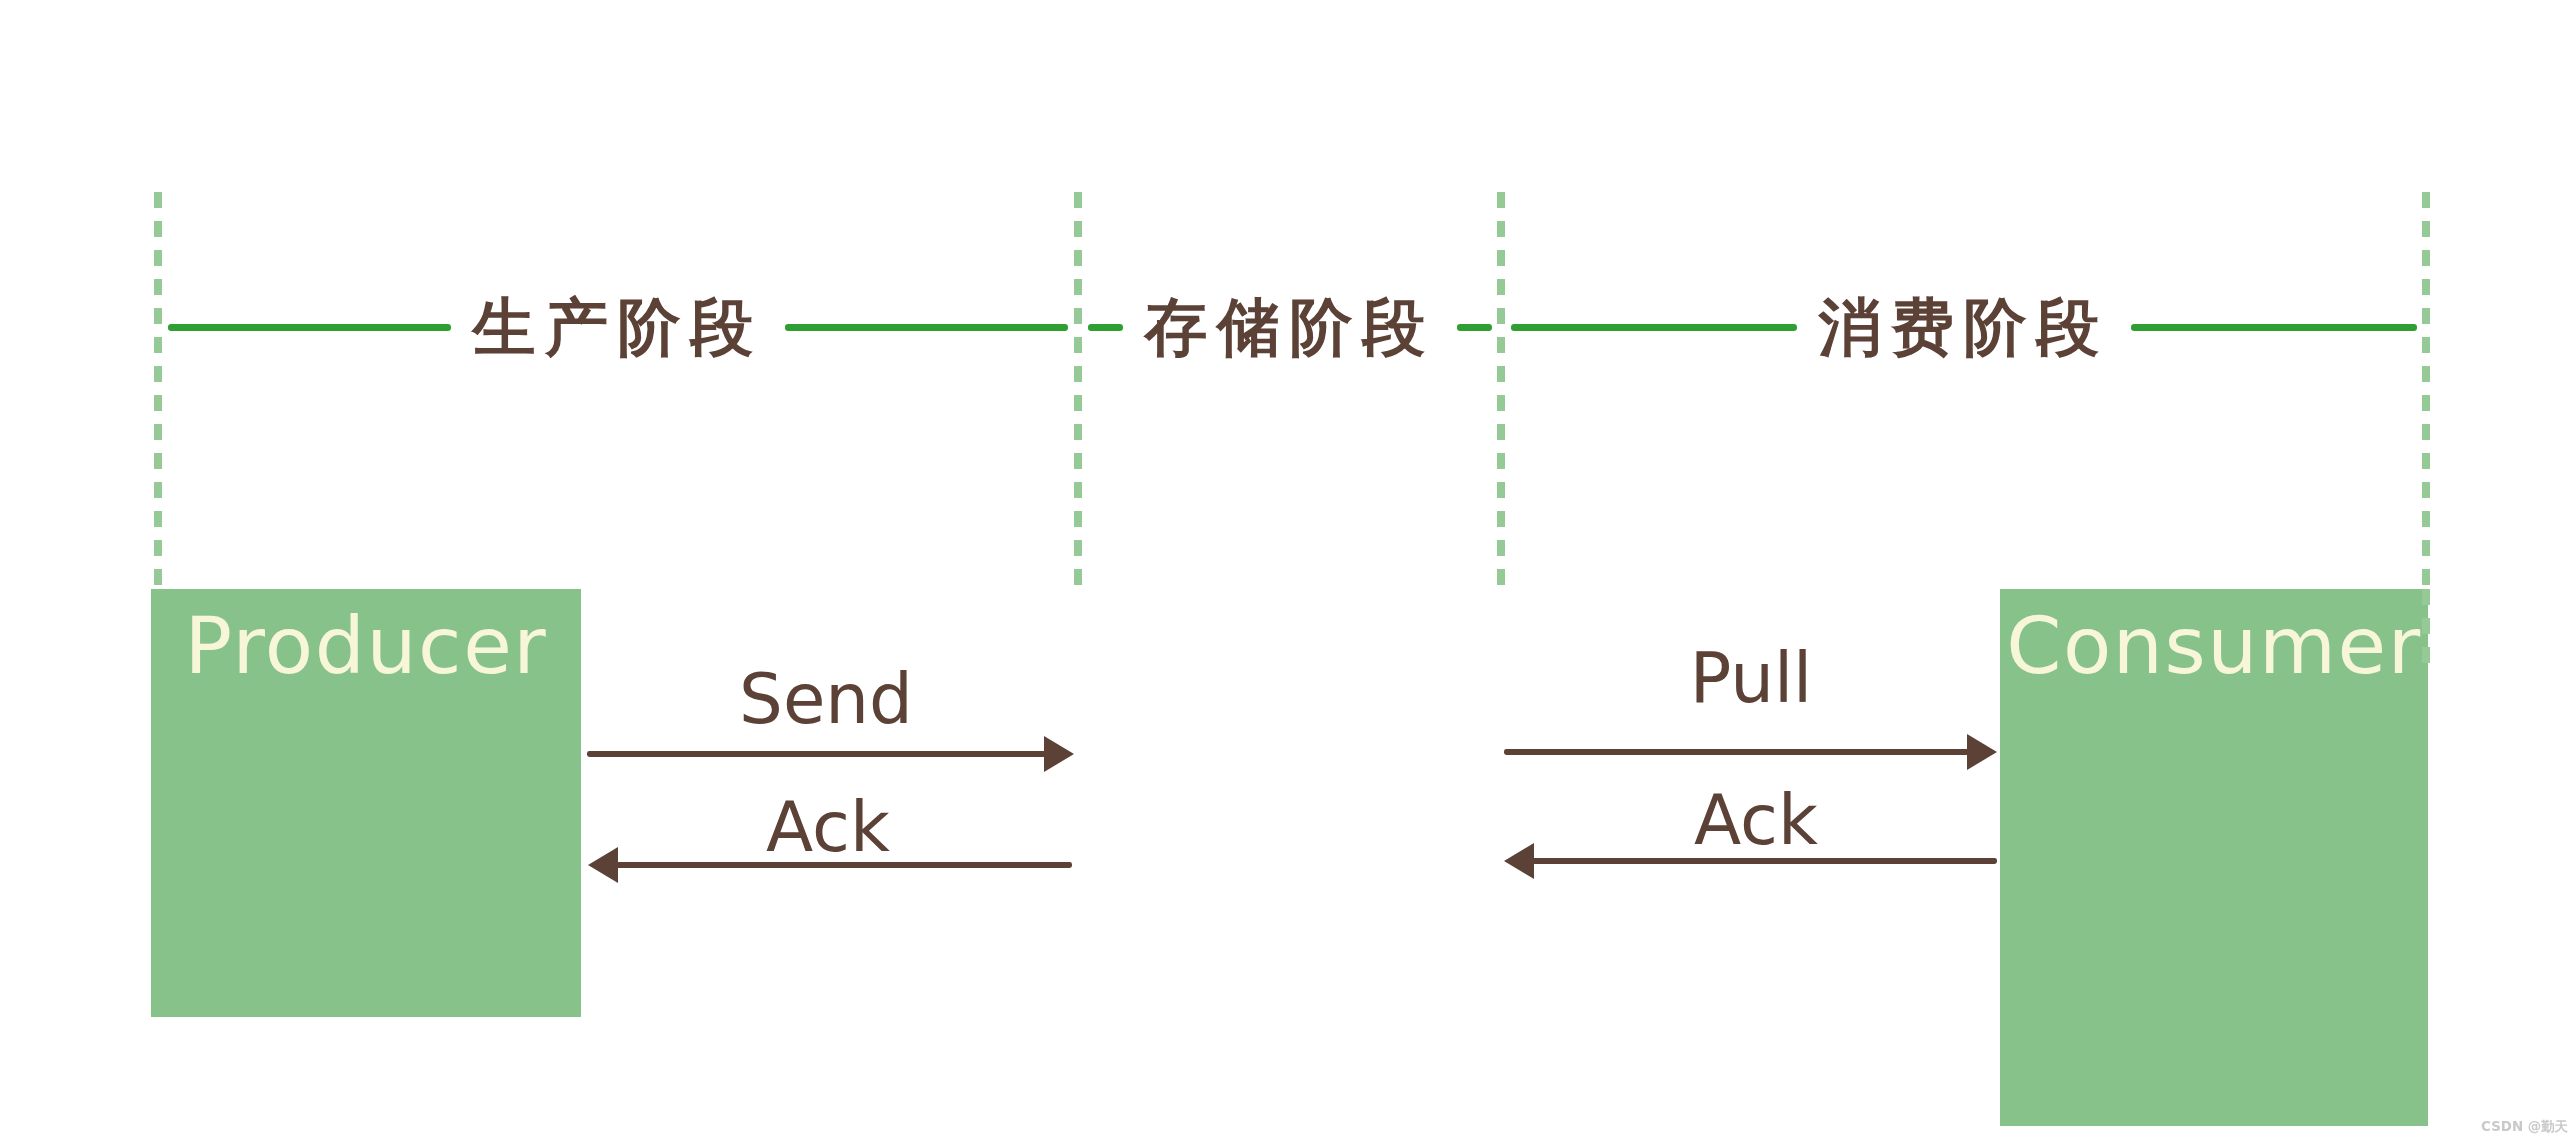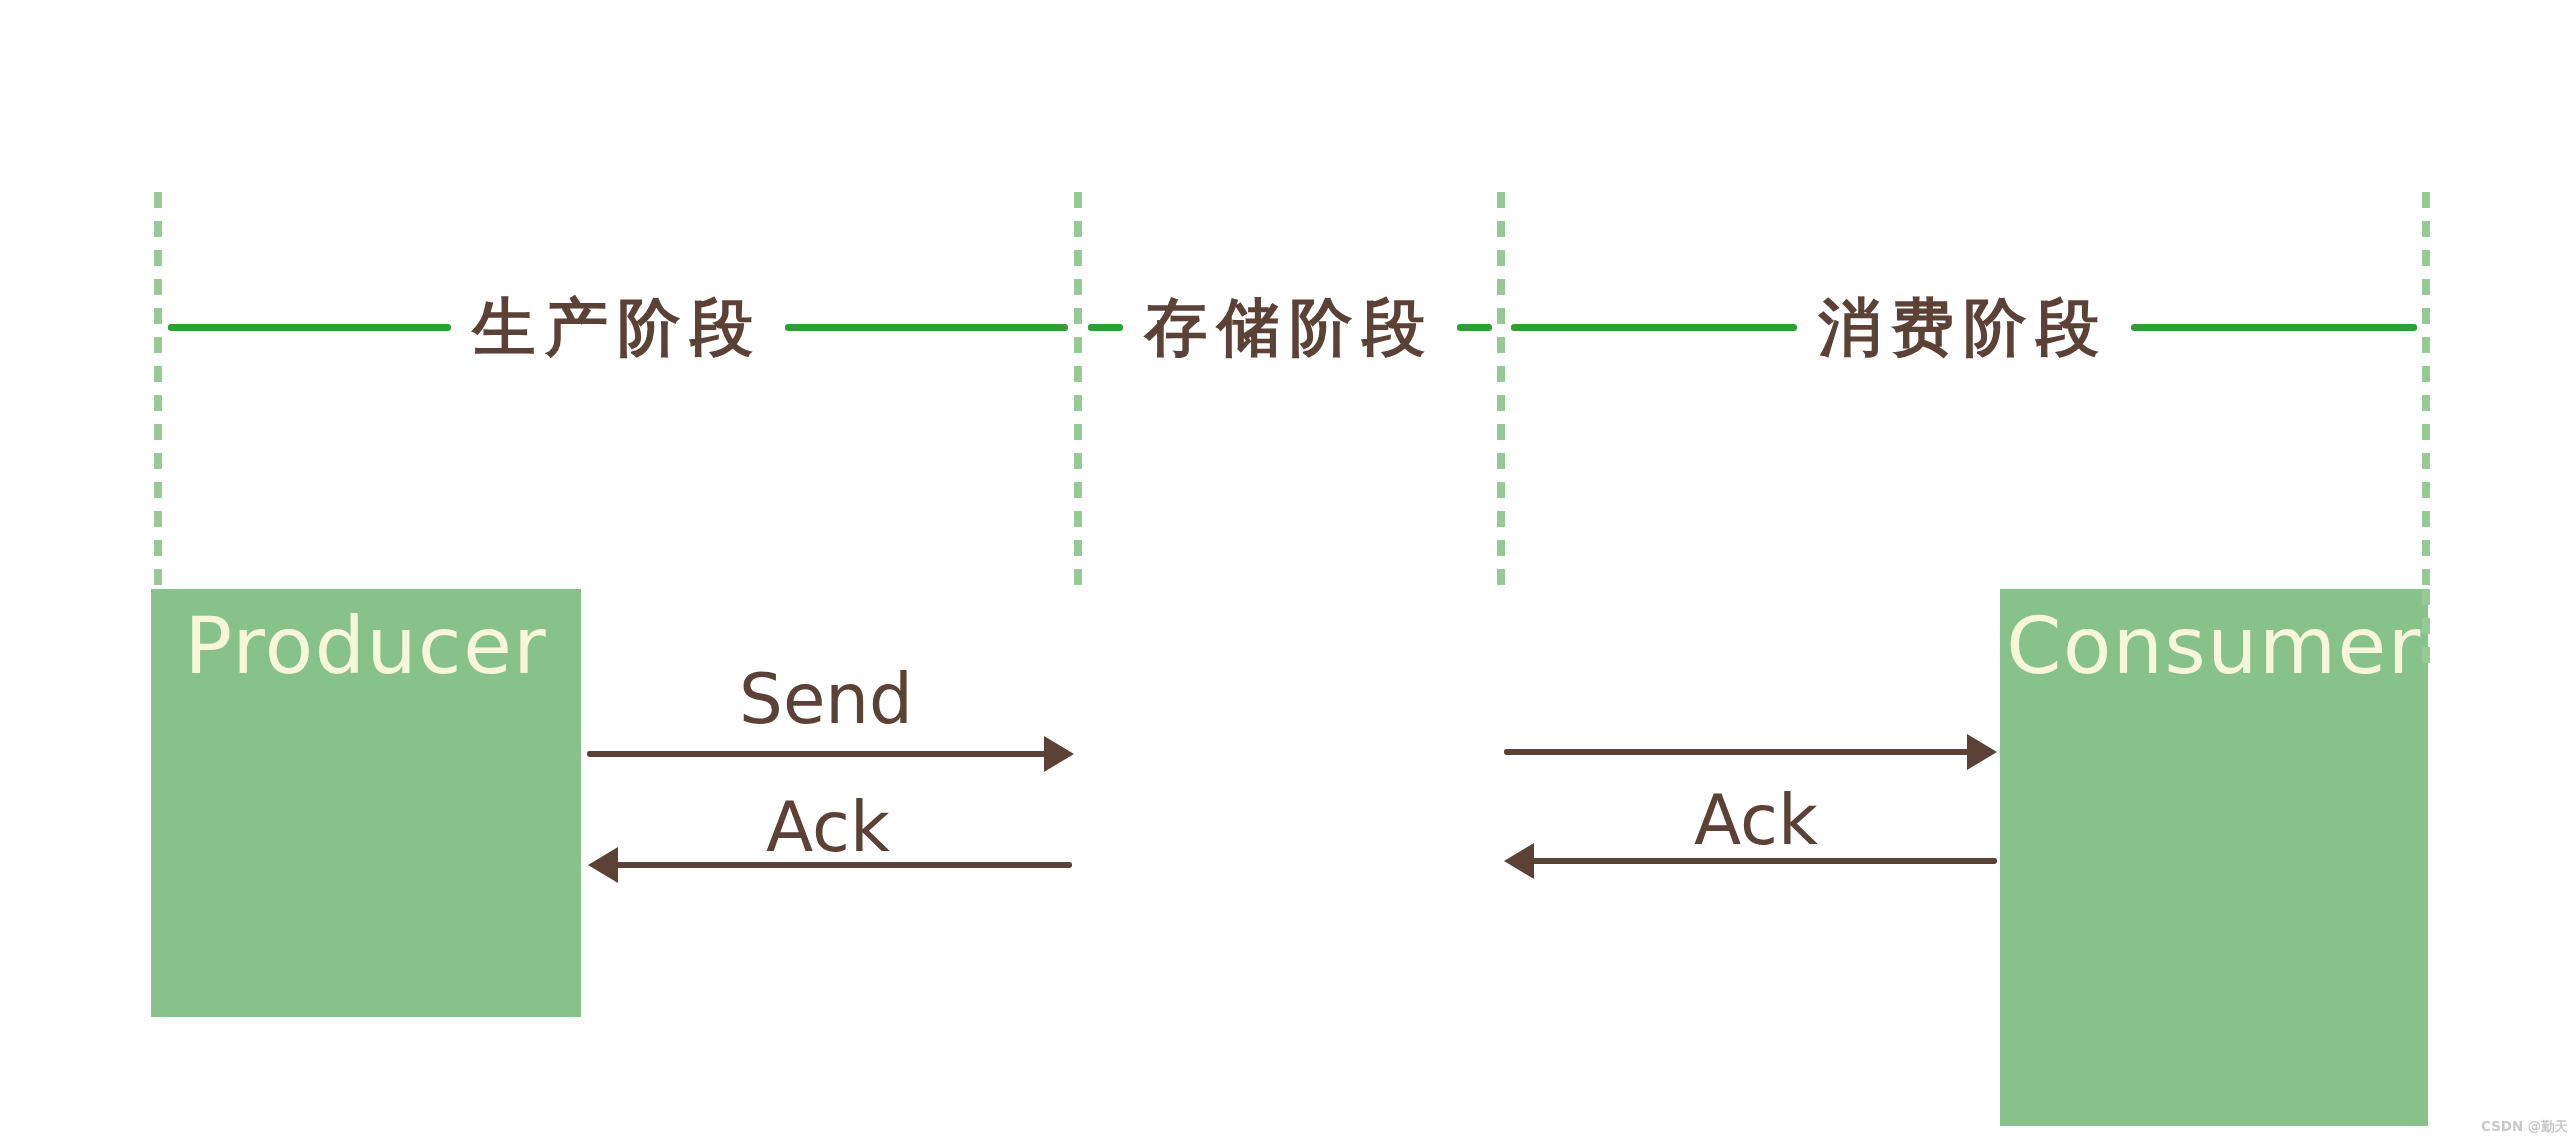--- a/index.html
+++ b/index.html
@@ -156,20 +156,21 @@
     <div class="node-label">Consumer</div>
   </div>
 
   <div class="arrow dir-right" style="left:587px; top:751px; width:459px"></div>
   <div class="arrow-label" style="left:629px; top:656px">Send</div>
 
   <div class="arrow dir-left" style="left:616px; top:862px; width:456px"></div>
   <div class="arrow-label" style="left:631px; top:784px">Ack</div>
 
   <div class="arrow dir-right" style="left:1504px; top:749px; width:465px"></div>
+  <div class="arrow-label" style="left:1554px; top:635px">Pull</div>
 
   <div class="arrow dir-left" style="left:1532px; top:858px; width:465px"></div>
   <div class="arrow-label" style="left:1559px; top:777px">Ack</div>
 
   <div class="watermark">CSDN @勤天</div>
 
 </div>
 
 
 </body></html>

